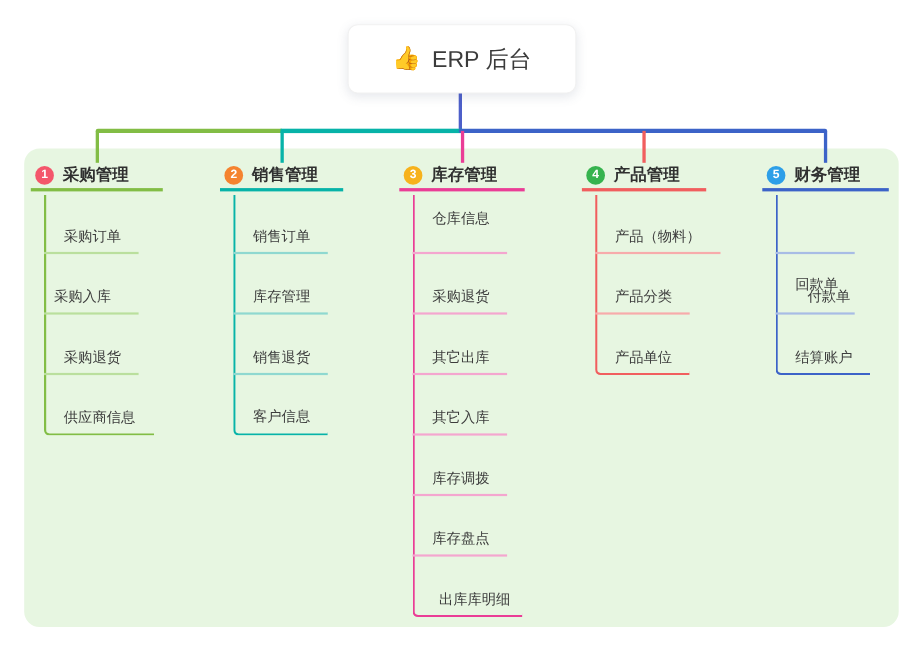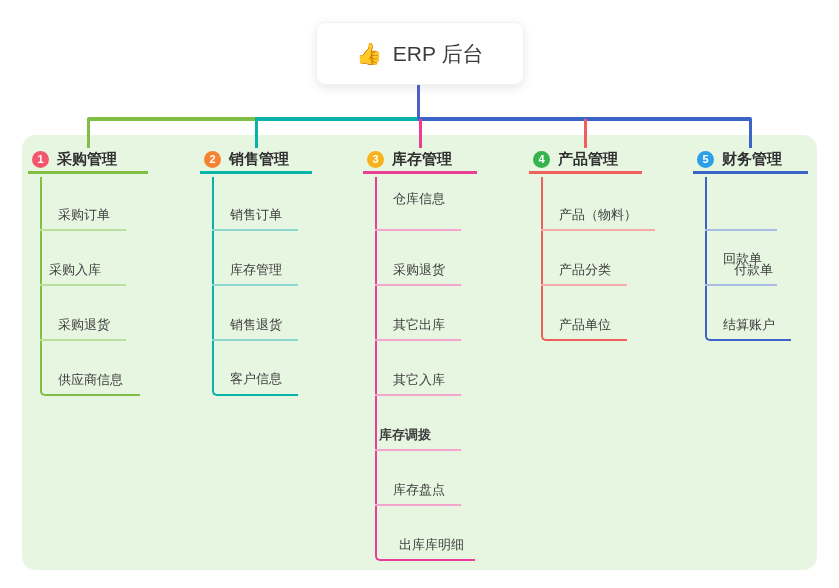--- a/index.html
+++ b/index.html
@@ -67,21 +67,21 @@
       <div class="trunk" style="left: 375px; top: 177px; width: 100px; height: 384px; border-left: 2px solid rgb(234, 61, 150); border-bottom: 2px solid rgb(234, 61, 150);"></div>
       <div class="uline" style="left: 375px; top: 229px; width: 86px; background: rgb(244, 166, 207);"></div>
       <div class="child-label" style="left: 393px; top: 190px;">仓库信息</div>
       <div class="uline" style="left: 375px; top: 284px; width: 86px; background: rgb(244, 166, 207);"></div>
       <div class="child-label" style="left: 393px; top: 261px;">采购退货</div>
       <div class="uline" style="left: 375px; top: 339px; width: 86px; background: rgb(244, 166, 207);"></div>
       <div class="child-label" style="left: 393px; top: 316px;">其它出库</div>
       <div class="uline" style="left: 375px; top: 394px; width: 86px; background: rgb(244, 166, 207);"></div>
       <div class="child-label" style="left: 393px; top: 371px;">其它入库</div>
       <div class="uline" style="left: 375px; top: 449px; width: 86px; background: rgb(244, 166, 207);"></div>
-      <div class="child-label" style="left: 379px; top: 426px; font-weight: bold;">库存调拨</div>
+      <div class="child-label" style="left: 393px; top: 426px;">库存调拨</div>
       <div class="uline" style="left: 375px; top: 504px; width: 86px; background: rgb(244, 166, 207);"></div>
       <div class="child-label" style="left: 393px; top: 481px;">库存盘点</div>
       <div class="child-label" style="left: 399px; top: 536px;">出库库明细</div>
       <div class="branch-header" style="left: 529px; top: 147px; width: 113px; border-bottom: 3px solid rgb(241, 94, 94);">
         <div class="badge" style="background: rgb(54, 179, 78);">4</div>
         <span>产品管理</span>
       </div>
       <div class="trunk" style="left: 541px; top: 177px; width: 86px; height: 164px; border-left: 2px solid rgb(241, 94, 94); border-bottom: 2px solid rgb(241, 94, 94);"></div>
       <div class="uline" style="left: 541px; top: 229px; width: 114px; background: rgb(247, 171, 171);"></div>
       <div class="child-label" style="left: 559px; top: 206px;">产品（物料）</div>

